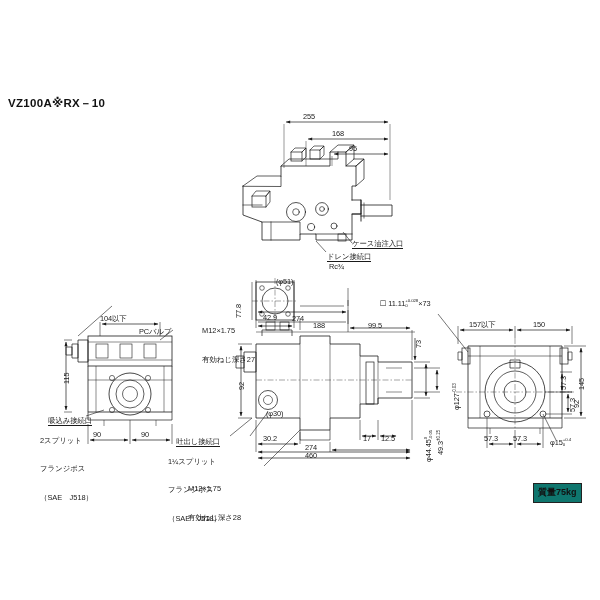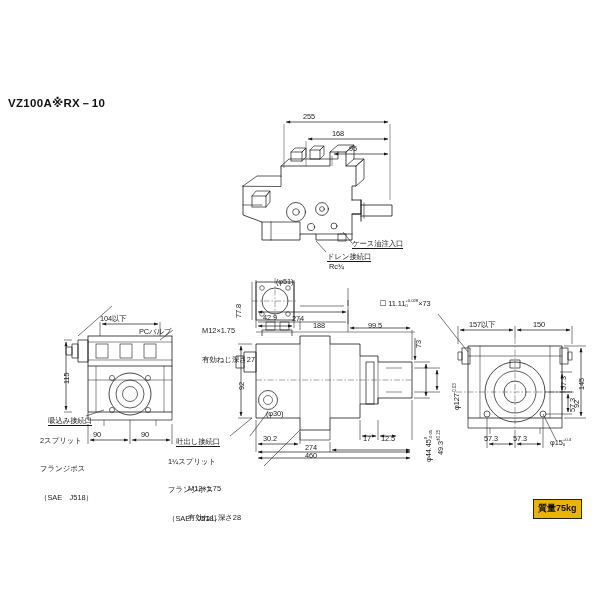--- a/index.html
+++ b/index.html
@@ -37,22 +37,21 @@
     white-space:pre;
   }
   .weight{
     position:absolute;
     font-size:9px;
     font-weight:bold;
     color:#111;
     border:1px solid #222;
     padding:2px 4px 2.5px 4px;
     white-space:pre;
-    background:#eab308;
-    margin-top:16px;
+    background:#0f766e;
   }
   .dim{
     position:absolute;
     font-size:7.4px;
     color:#1a1a1a;
     white-space:pre;
     letter-spacing:-0.1px;
   }
   .dim.v{
     transform-origin:0 0;

